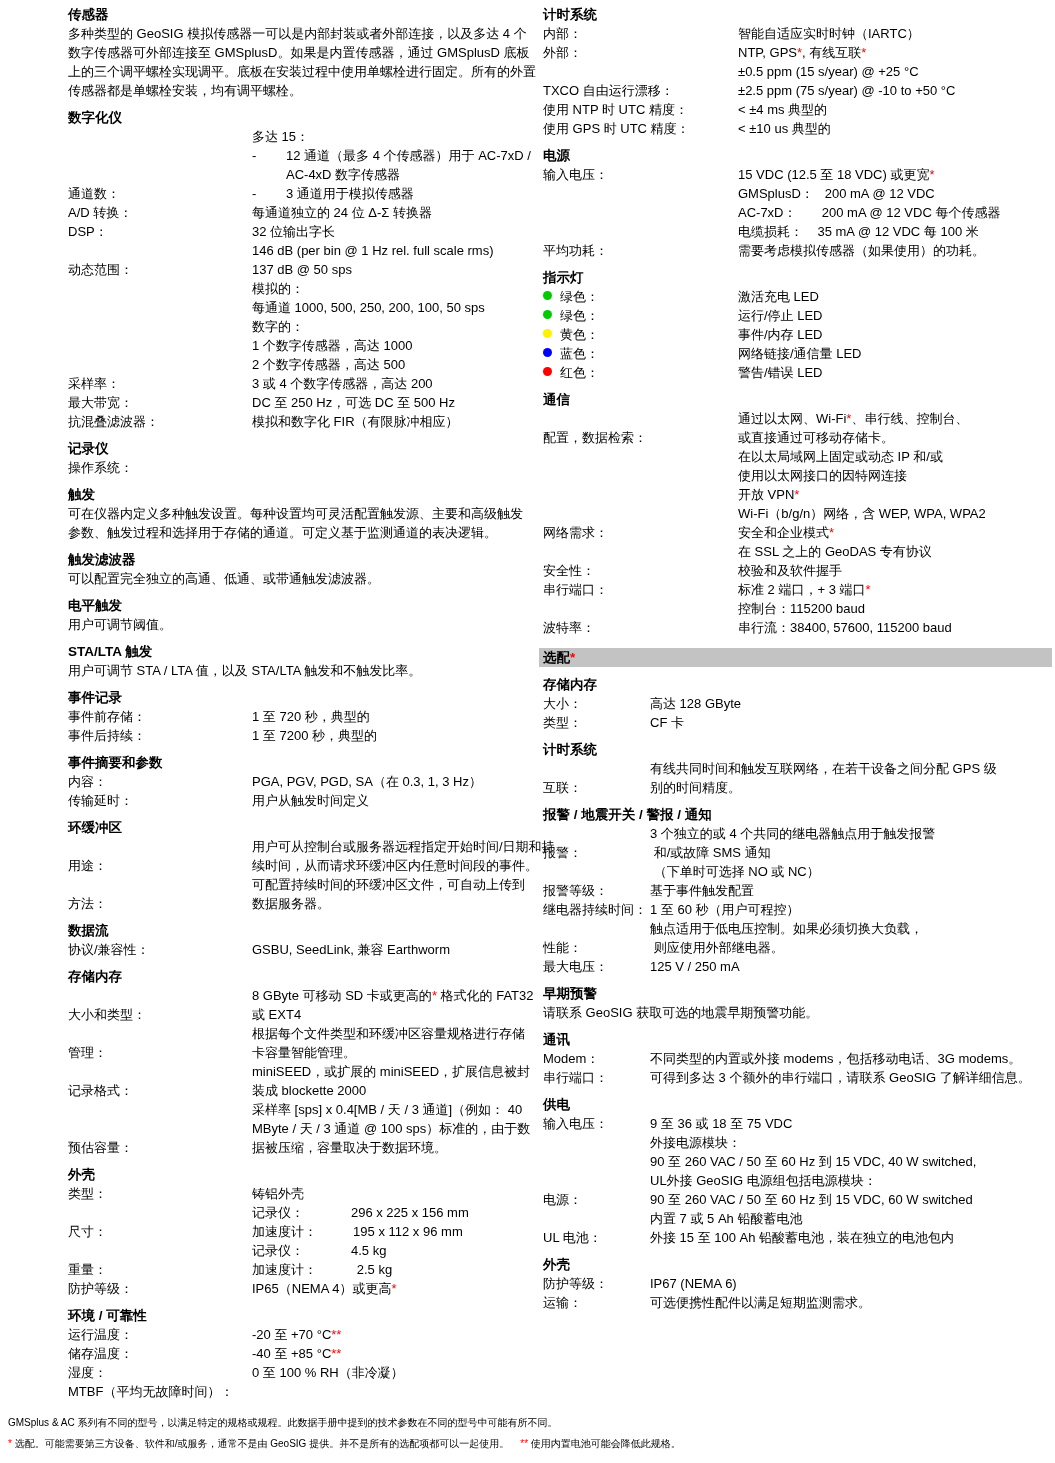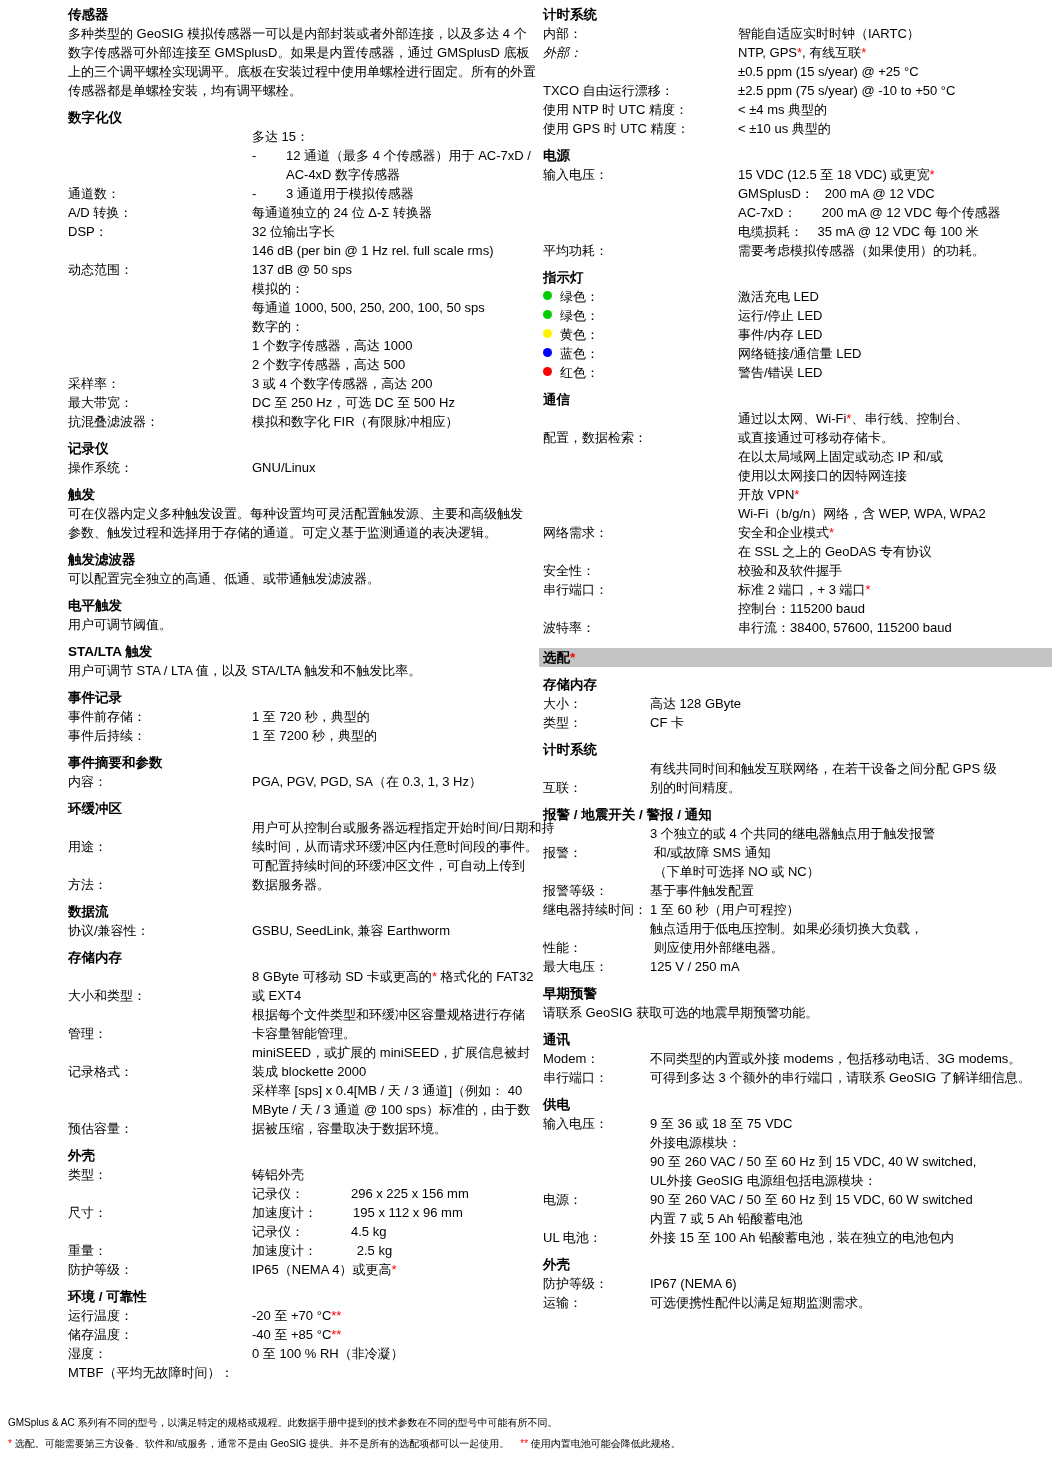--- a/index.html
+++ b/index.html
@@ -81,23 +81,20 @@
       </div>
       <div class="row">
         <div class="lbl" style="flex: 0 0 184px;"><span>抗混叠滤波器：</span></div>
         <div class="val">
           <div class="vline"><span>模拟和数字化 FIR（有限脉冲相应）</span></div>
         </div>
       </div>
       <div class="heading"><span>记录仪</span></div>
       <div class="row">
         <div class="lbl" style="flex: 0 0 184px;"><span>操作系统：</span></div>
-        <div class="val">
-          <div class="vline"><span>GNU/Linux</span></div>
-        </div>
       </div>
       <div class="heading"><span>触发</span></div>
       <div class="para"><span>可在仪器内定义多种触发设置。每种设置均可灵活配置触发源、主要和高级触发</span></div>
       <div class="para"><span>参数、触发过程和选择用于存储的通道。可定义基于监测通道的表决逻辑。</span></div>
       <div class="heading"><span>触发滤波器</span></div>
       <div class="para"><span>可以配置完全独立的高通、低通、或带通触发滤波器。</span></div>
       <div class="heading"><span>电平触发</span></div>
       <div class="para"><span>用户可调节阈值。</span></div>
       <div class="heading"><span>STA/LTA 触发</span></div>
       <div class="para"><span>用户可调节 STA / LTA 值，以及 STA/LTA 触发和不触发比率。</span></div>
@@ -114,20 +111,26 @@
           <div class="vline"><span>1 至 7200 秒，典型的</span></div>
         </div>
       </div>
       <div class="heading"><span>事件摘要和参数</span></div>
       <div class="row">
         <div class="lbl" style="flex: 0 0 184px;"><span>内容：</span></div>
         <div class="val">
           <div class="vline"><span>PGA, PGV, PGD, SA（在 0.3, 1, 3 Hz）</span></div>
         </div>
       </div>
+      <div class="row">
+        <div class="lbl" style="flex: 0 0 184px;"><span>传输延时：</span></div>
+        <div class="val">
+          <div class="vline"><span>用户从触发时间定义</span></div>
+        </div>
+      </div>
       <div class="heading"><span>环缓冲区</span></div>
       <div class="row">
         <div class="lbl" style="flex: 0 0 184px;"><span>用途：</span></div>
         <div class="val">
           <div class="vline"><span>用户可从控制台或服务器远程指定开始时间/日期和持</span></div>
           <div class="vline"><span>续时间，从而请求环缓冲区内任意时间段的事件。</span></div>
         </div>
       </div>
       <div class="row">
         <div class="lbl" style="flex: 0 0 184px;"><span>方法：</span></div>
@@ -225,21 +228,21 @@
     </div>
   <div class="col col-right" id="col-right">
       <div class="heading first"><span>计时系统</span></div>
       <div class="row">
         <div class="lbl" style="flex: 0 0 195px;"><span>内部：</span></div>
         <div class="val">
           <div class="vline"><span>智能自适应实时时钟（IARTC）</span></div>
         </div>
       </div>
       <div class="row">
-        <div class="lbl" style="flex: 0 0 195px; font-style: italic;"><span>外部：</span></div>
+        <div class="lbl" style="flex: 0 0 195px;"><span>外部：</span></div>
         <div class="val">
           <div class="vline"><span>NTP, GPS</span><span class="red">*</span><span>, 有线互联</span><span class="red">*</span></div>
         </div>
       </div>
       <div class="row">
         <div class="lbl" style="flex: 0 0 195px;"><span>TXCO 自由运行漂移：</span></div>
         <div class="val">
           <div class="vline"><span>±0.5 ppm (15 s/year) @ +25 °C</span></div>
           <div class="vline"><span>±2.5 ppm (75 s/year) @ -10 to +50 °C</span></div>
         </div>

